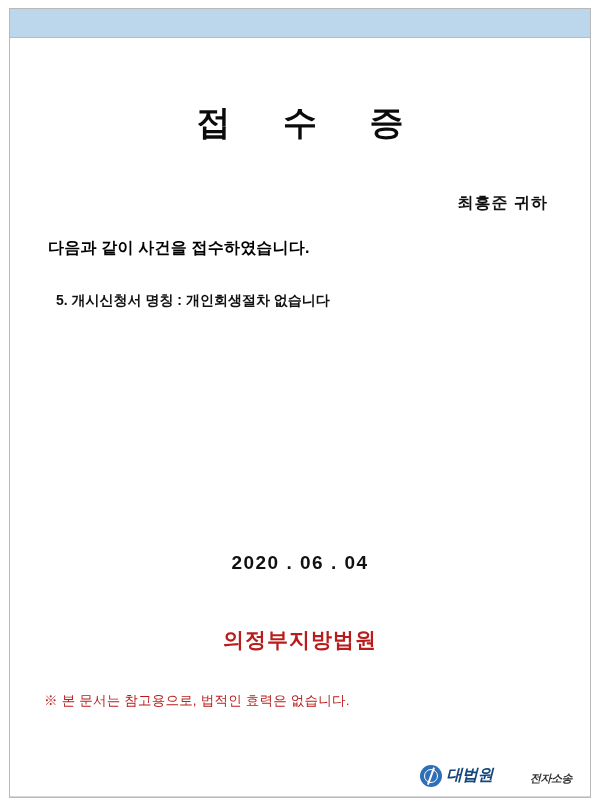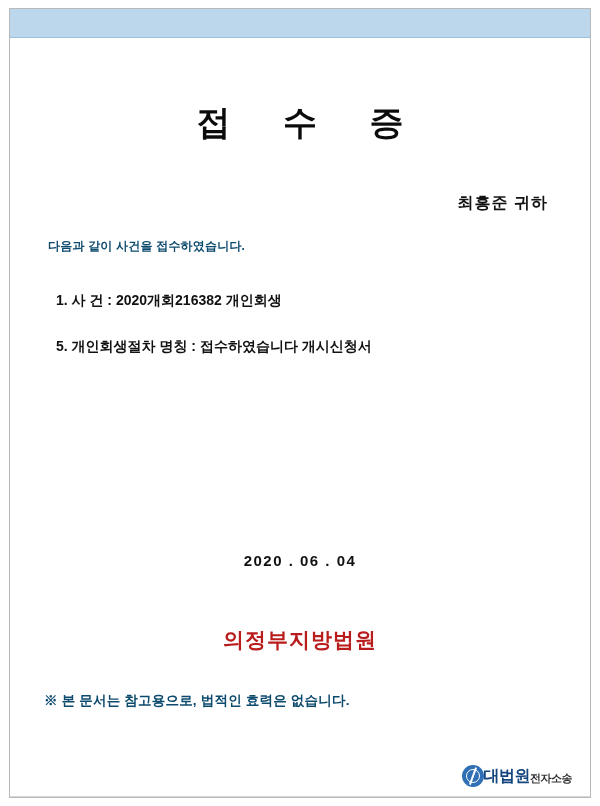--- a/index.html
+++ b/index.html
@@ -79,23 +79,23 @@
     font-weight: bold;
     color: #111;
     letter-spacing: 1px;
     margin-left: 16px;
   }
 
   .intro {
     position: absolute;
     left: 38px;
     top: 200px;
-    font-size: 12px;
-    font-weight: bold;
-    color: #0c4a6e;
+    font-size: 16px;
+    font-weight: bold;
+    color: #000000;
     letter-spacing: 0.2px;
   }
 
   .items {
     position: absolute;
     left: 46px;
     top: 252px;
     width: 510px;
   }
 
@@ -125,21 +125,21 @@
     vertical-align: -2px;
     margin: 0 1px;
   }
 
   .date-line {
     position: absolute;
     left: 0;
     top: 514px;
     width: 580px;
     text-align: center;
-    font-size: 15px;
+    font-size: 19px;
     font-weight: bold;
     letter-spacing: 1.5px;
     color: #111;
   }
 
   .court {
     position: absolute;
     left: 0;
     top: 588px;
     width: 580px;
@@ -148,31 +148,32 @@
     font-weight: bold;
     letter-spacing: 1px;
     color: #b91c1c;
   }
 
   .notice {
     position: absolute;
     left: 34px;
     top: 654px;
     font-size: 13.5px;
-    font-weight: bold;
-    color: #0c4a6e;
+    font-weight: normal;
+    color: #b91c1c;
     letter-spacing: 0.2px;
   }
 
   .logo {
     position: absolute;
     right: 18px;
     bottom: 10px;
     display: flex;
-    align-items: center;
+    gap: 5px;
+    font-style: italic;
   }
 
   .logo-mark {
     width: 22px;
     height: 22px;
     border-radius: 50%;
     background: #2f6fb5;
     position: relative;
     flex: none;
   }
@@ -204,20 +205,21 @@
     color: #14457e;
     letter-spacing: -0.5px;
   }
   .logo-sub {
     font-size: 11px;
     font-weight: bold;
     color: #333;
     letter-spacing: -0.5px;
     padding-bottom: 1px;
     align-self: flex-end;
+    margin-left: 32px;
   }
 
   
   .scan-edge {
     position: absolute;
     left: 10px;
     bottom: 9px;
     width: 580px;
     height: 1px;
     background: #d8d8d8;
@@ -233,33 +235,28 @@
   <div class="doc-body">
 
     <div class="title">접 수 증</div>
 
     <div class="addressee">최홍준 귀하</div>
 
     <div class="intro">다음과 같이 사건을 접수하였습니다.</div>
 
     <div class="items">
 
-      <div class="item">
-        <span class="label">1.</span>
-        <span class="label">사        건 :</span>
-        <span class="value">2020개회216382  개인회생</span>
-      </div>
 
 
 
 
       <div class="item">
         <span class="label">5.</span>
-        <span class="label">개인회생절차 명칭 :</span>
-        <span class="value">접수하였습니다 개시신청서</span>
+        <span class="label">개시신청서 명칭 :</span>
+        <span class="value">개인회생절차 없습니다</span>
       </div>
 
     </div>
 
     <div class="date-line">2020 . 06 . 04</div>
 
     <div class="court">의정부지방법원</div>
 
     <div class="notice">※ 본 문서는 참고용으로, 법적인 효력은 없습니다.</div>
 

